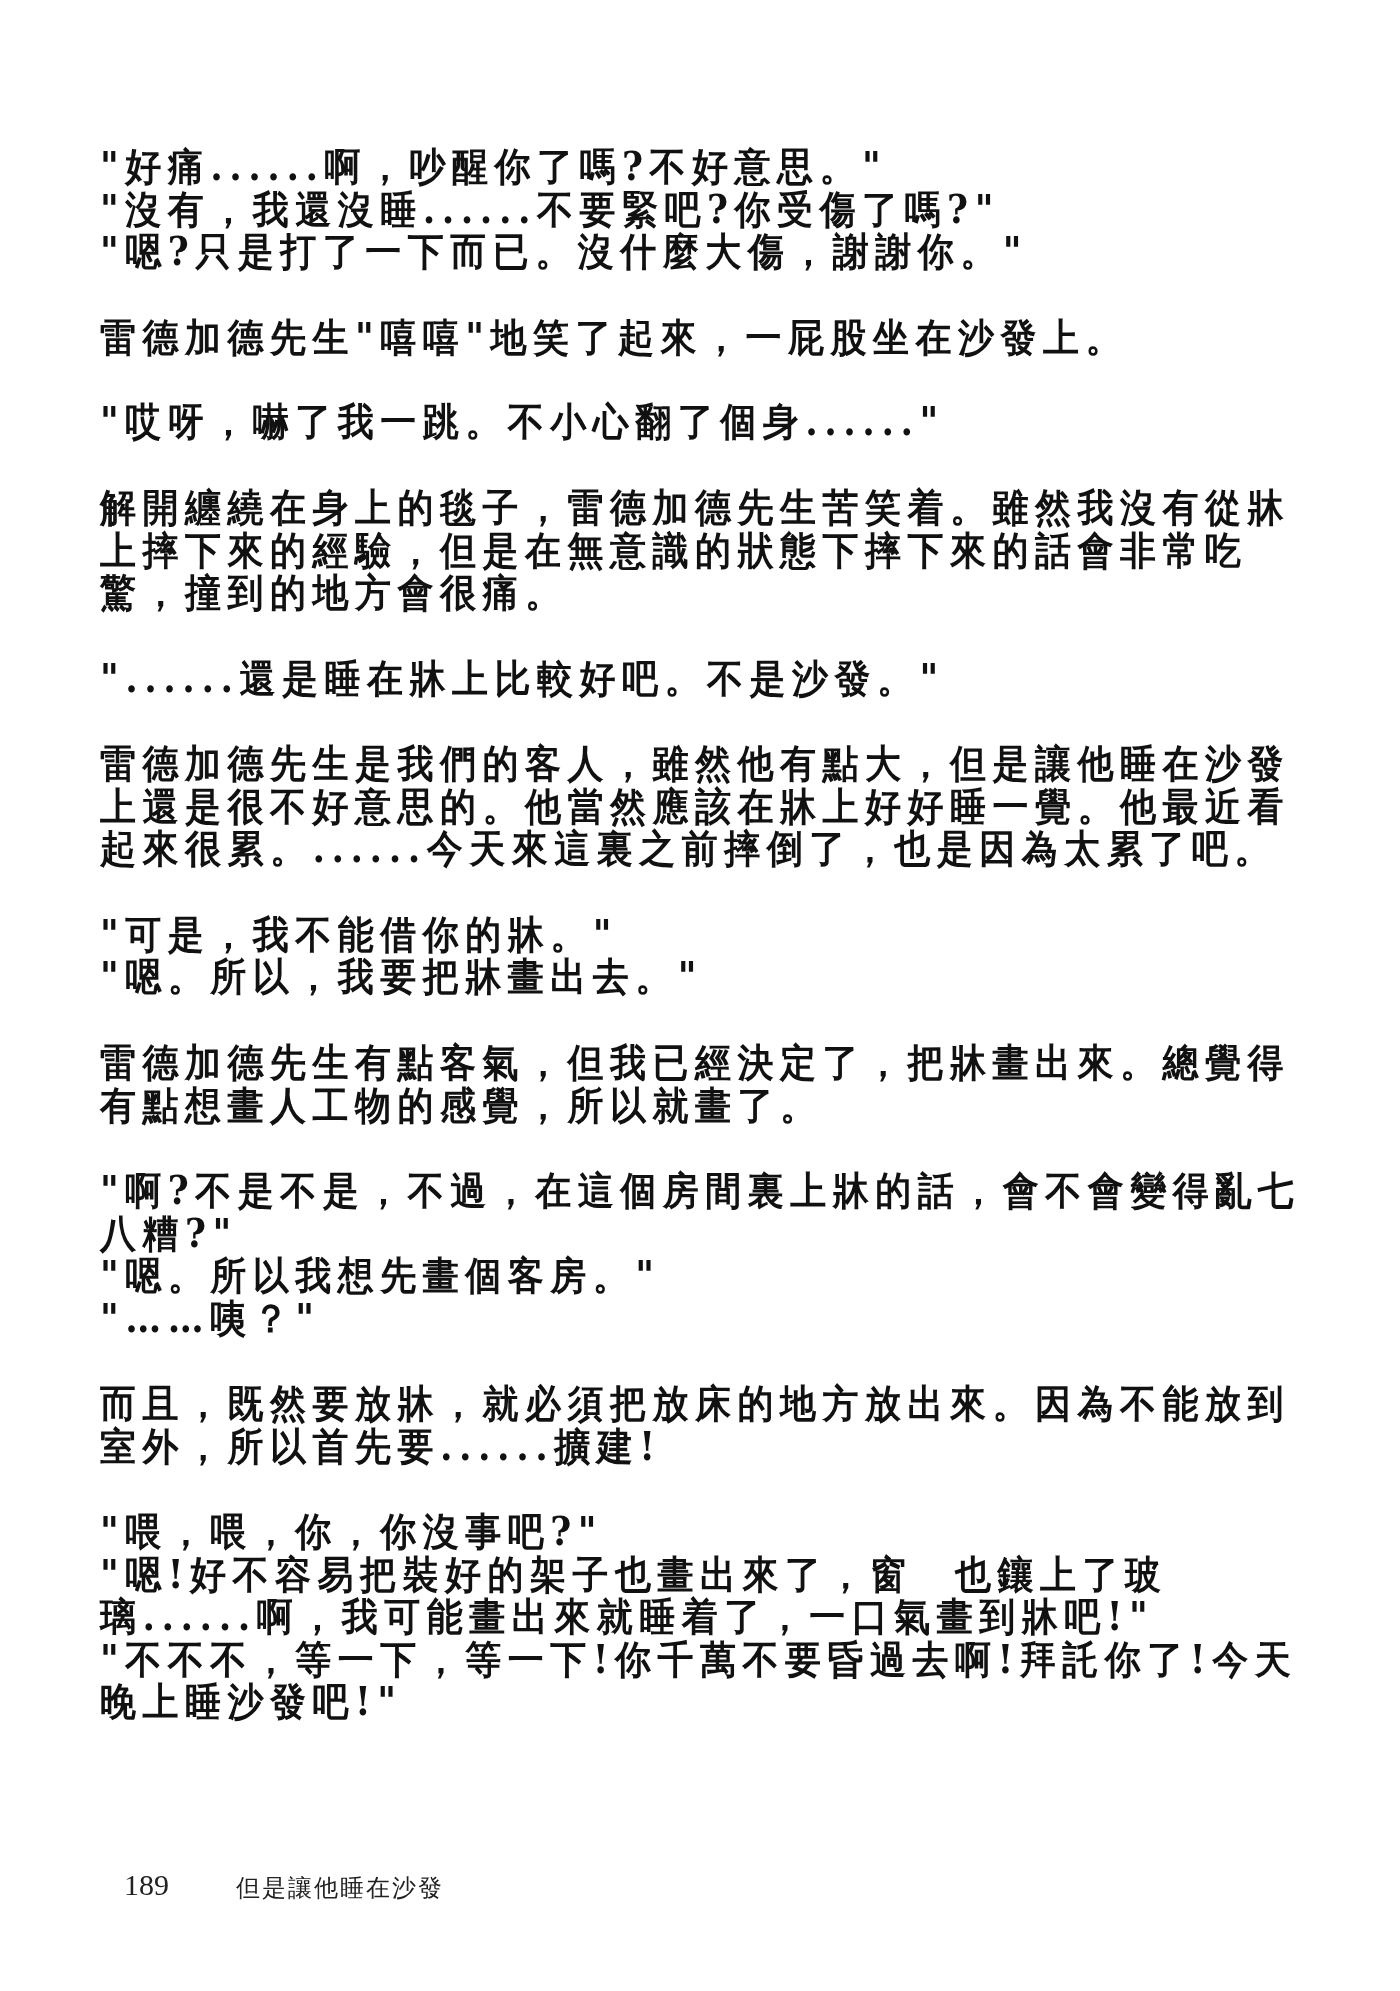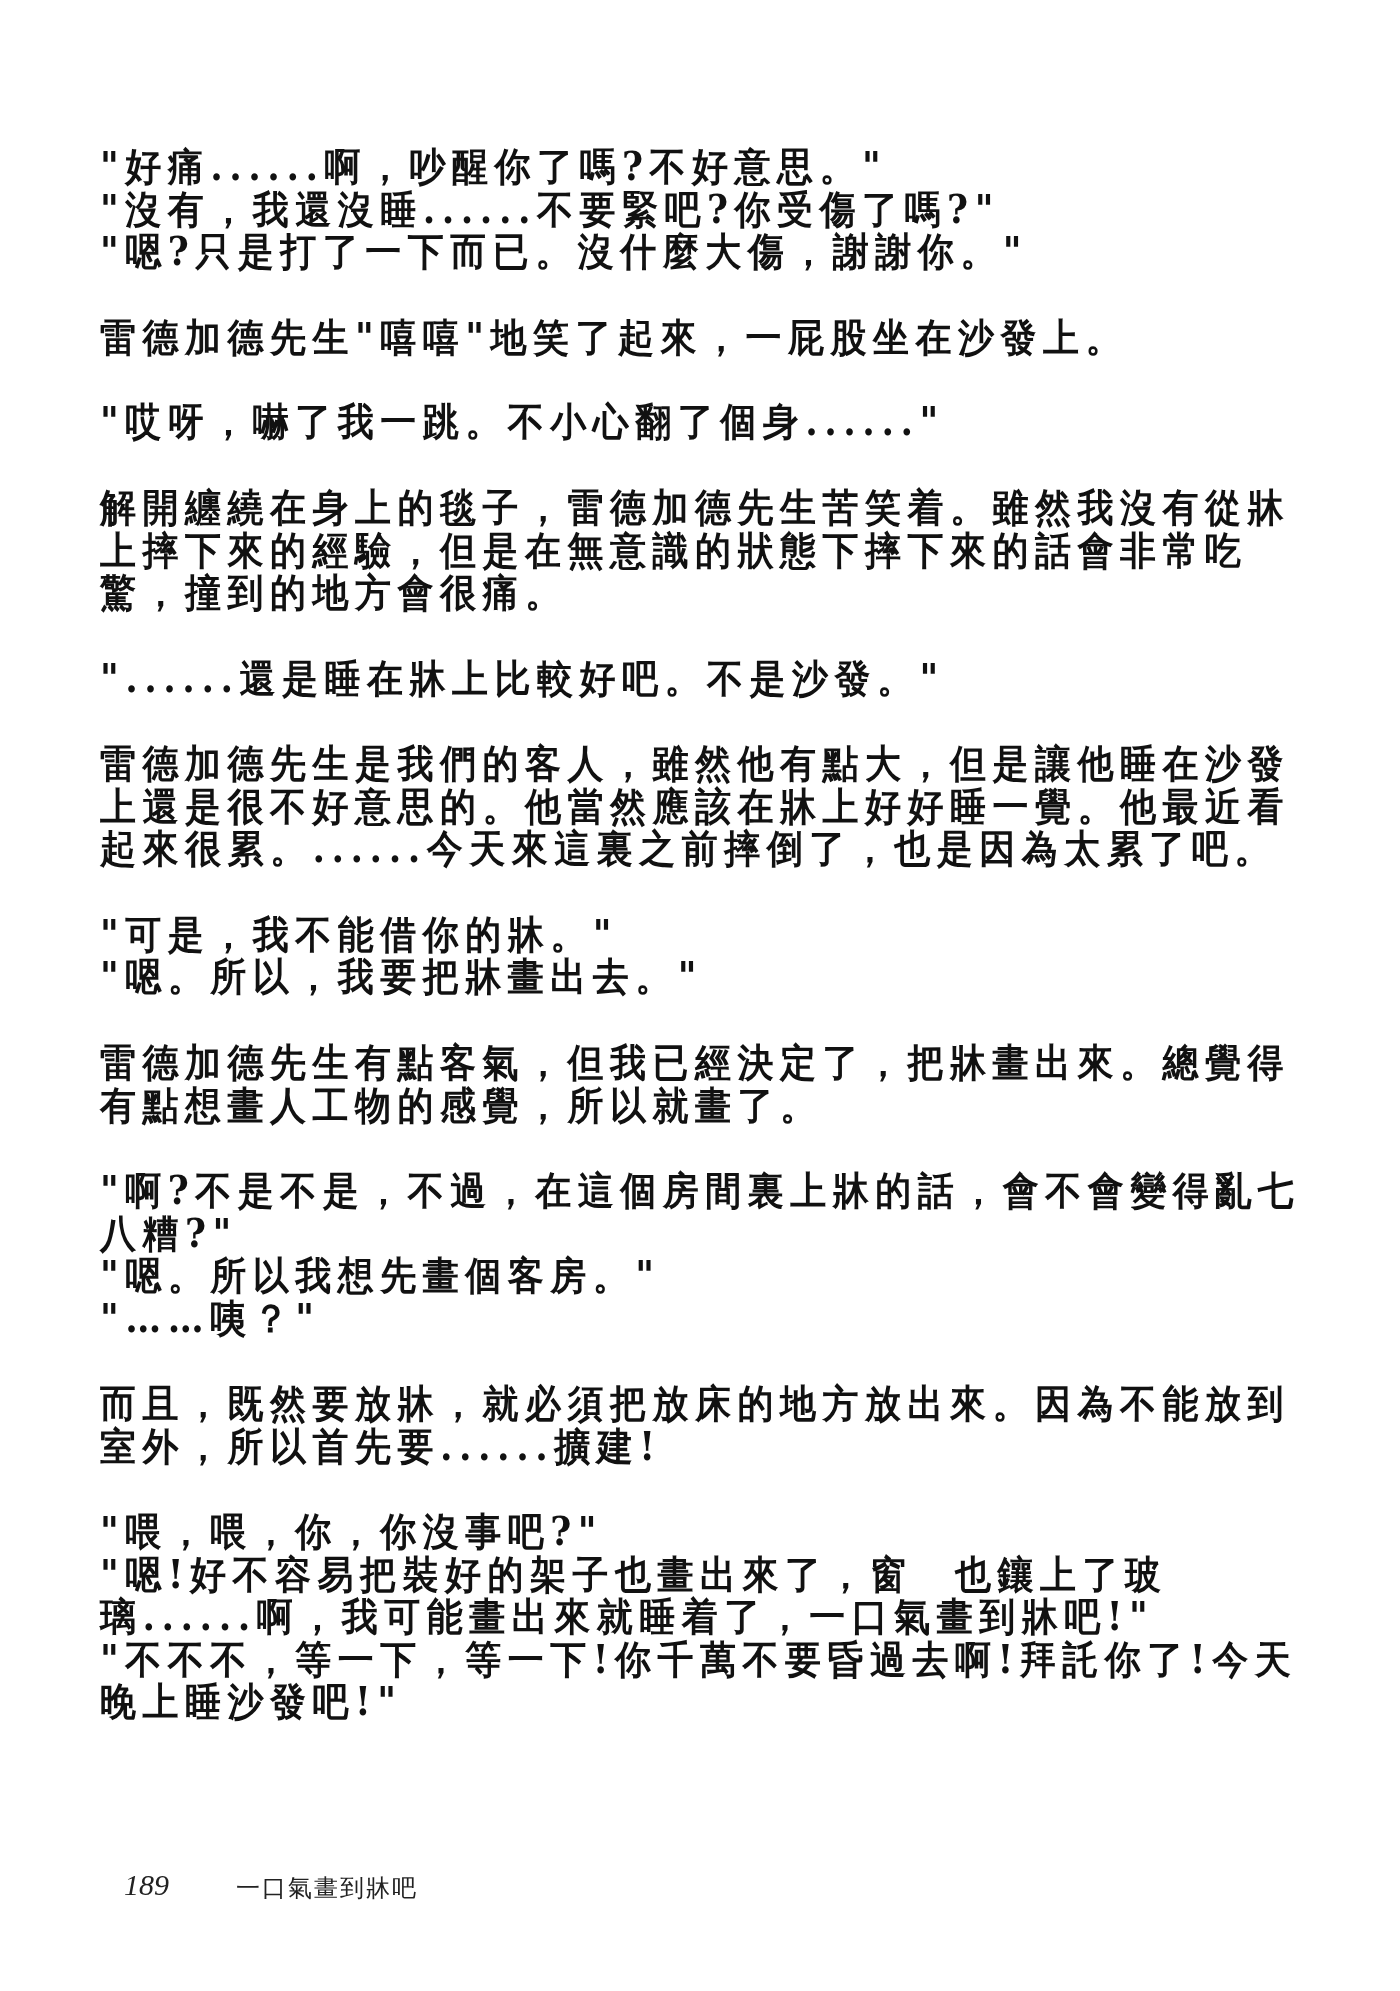--- a/index.html
+++ b/index.html
@@ -16,21 +16,20 @@
     white-space: nowrap;
     font-weight: bold;
     transform: scaleY(1.08);
     transform-origin: left top;
   }
   .footer-num {
     position: absolute;
     left: 124px;
     top: 1868px;
     font-family: "Liberation Serif", "DejaVu Serif", serif;
-    font-style: italic;
     font-size: 30px;
     color: #222;
   }
   .footer-title {
     position: absolute;
     left: 236px;
     top: 1872px;
     font-family: "DejaVu Sans", sans-serif;
     font-size: 24px;
     letter-spacing: 2px;
@@ -74,14 +73,14 @@
   <div class="line" style="top:1380px">而且，既然要放牀，就必須把放床的地方放出來。因為不能放到</div>
   <div class="line" style="top:1423px">室外，所以首先要......擴建!</div>
 
   <div class="line" style="top:1508px">"喂，喂，你，你沒事吧?"</div>
   <div class="line" style="top:1551px">"嗯!好不容易把裝好的架子也畫出來了，窗　也鑲上了玻</div>
   <div class="line" style="top:1593px">璃......啊，我可能畫出來就睡着了，一口氣畫到牀吧!"</div>
   <div class="line" style="top:1636px">"不不不，等一下，等一下!你千萬不要昏過去啊!拜託你了!今天</div>
   <div class="line" style="top:1678px">晚上睡沙發吧!"</div>
 
   <div class="footer-num">189</div>
-  <div class="footer-title">一口氣畫到牀吧</div>
+  <div class="footer-title">但是讓他睡在沙發</div>
 </div>
 
 </body></html>

